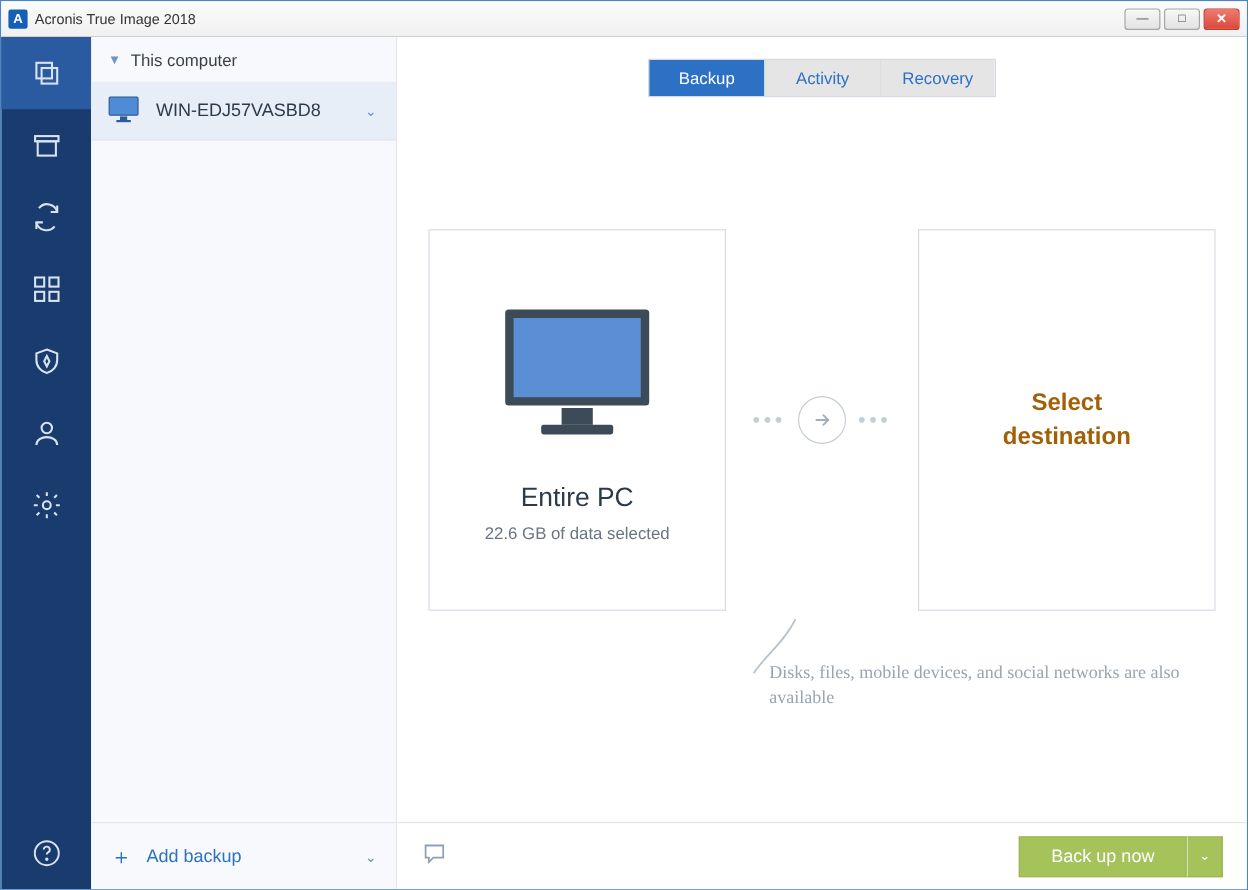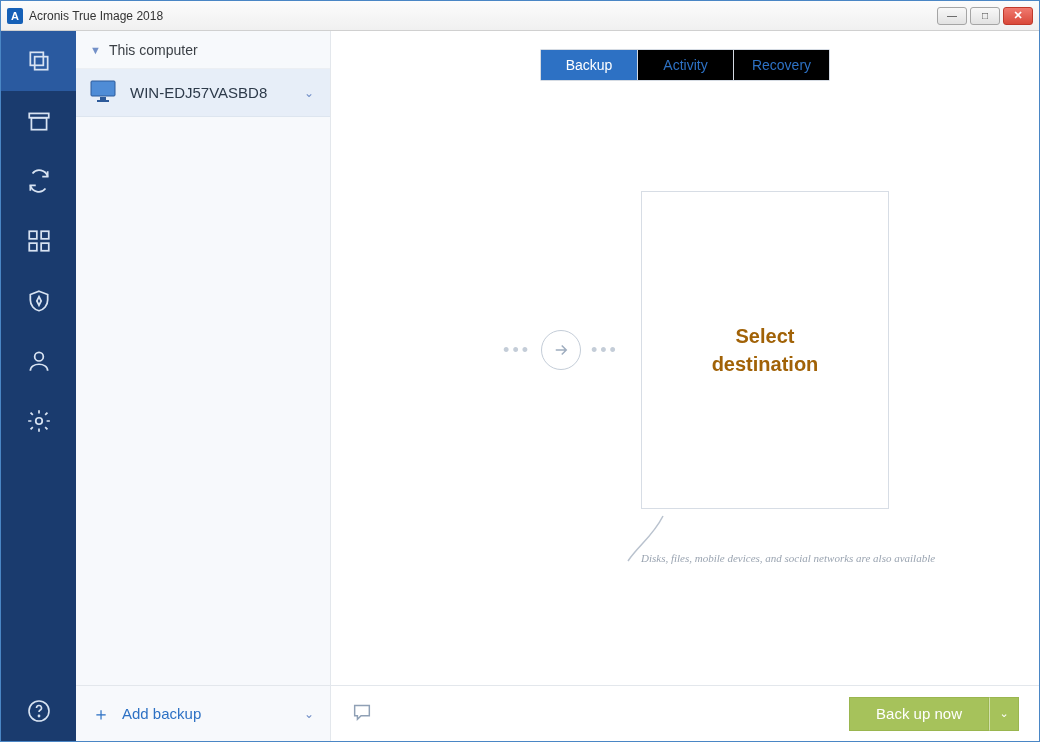--- a/index.html
+++ b/index.html
@@ -30,38 +30,38 @@
   .list-item .expand{ position:absolute; right:16px; color:#7390c8; font-size:12px;}
 
   .listpane .footer { margin-top:auto; height:56px; border-top:1px solid #e3e7ec; display:flex; align-items:center; padding:0 16px; }
   .add-backup { color:#2d71c4; font-size:15px; display:flex; align-items:center; gap:12px; cursor:pointer;}
   .add-backup .plus{ font-size:18px; font-weight:300;}
   .footer .expand{ margin-left:auto; color:#7390c8; font-size:12px; cursor:pointer;}
 
   .mainpane { flex:1; background:#fff; position:relative; display:flex; flex-direction:column; }
   .tabbar { height:50px; display:flex; align-items:flex-end; justify-content:center; padding-top:22px;}
   .tabs{ display:flex; border:1px solid #d5dbe3; border-radius:1px; overflow:hidden; height:32px;}
-  .tab{ width:96px; display:flex; align-items:center; justify-content:center; font-size:14px; color:#2d71c4; background:#000000; cursor:pointer;}
+  .tab{ width:96px; display:flex; align-items:center; justify-content:center; font-size:14px; color:#2d71c4; background:#e5e5e5; cursor:pointer;}
   .tab + .tab{ border-left:1px solid #d5dbe3;}
   .tab.active{ background:#2d71c4; color:#fff;}
 
   .content { flex:1; position:relative; }
   .cards { position:absolute; top:110px; left:0; right:0; display:flex; justify-content:center; align-items:center; gap: 0; }
   .card { width:248px; height:318px; border:1px solid #d7dde5; background:#fff; display:flex; flex-direction:column; align-items:center; justify-content:center; cursor:pointer;}
   .card.dest{ justify-content:center;}
   .arrowzone{ width:160px; display:flex; align-items:center; justify-content:center; gap:10px; color:#c4cdd8;}
   .arrowzone .dots{ letter-spacing:3px; font-size:18px; color:#c4cdd8;}
   .arrowzone .circle{ width:40px; height:40px; border:1.5px solid #c4cdd8; border-radius:50%; display:flex; align-items:center; justify-content:center;}
   .arrowzone .circle svg{ width:18px; height:18px; stroke:#9fadbf; fill:none; stroke-width:2;}
 
   .sourcecard .title{ font-size:22px; color:#2d3a4a; margin-top:24px;}
   .sourcecard .sub{ font-size:14px; color:#6a7482; margin-top:8px;}
   .destcard .seltxt{ font-size:20px; color:#a16207; font-weight:600; text-align:center; line-height:1.4;}
 
-  .hint{ position:absolute; top:470px; left:310px; width:360px; font-family: "Segoe Script","Comic Sans MS",cursive; font-style:italic; color:#9aa4b1; font-size:11px; line-height:1.4;}
+  .hint{ position:absolute; top:470px; left:310px; width:360px; font-family: "Segoe Script","Comic Sans MS",cursive; color:#9aa4b1; font-size:15px; line-height:1.4;}
   .hint-curve{ position:absolute; top:430px; left:292px; }
 
   .mainfooter{ height:56px; border-top:1px solid #e3e7ec; display:flex; align-items:center; padding:16px 20px;}
   .comment-icon svg{ width:22px; height:22px; stroke:#8fa0b5; fill:none; stroke-width:1.6;}
   .mainfooter .spacer{flex:1;}
   .backup-btn{ display:flex; height:34px;}
   .backup-btn .main{ background:#a6c25b; color:#fff; font-size:15px; padding:0 26px; display:flex; align-items:center; border:1px solid #9ab64f; cursor:pointer;}
   .backup-btn .drop{ background:#a6c25b; width:30px; display:flex; align-items:center; justify-content:center; border:1px solid #9ab64f; border-left:1px solid rgba(255,255,255,.5); color:#fff; font-size:11px; cursor:pointer;}
 
   .monitor-svg-lg{ width:150px; height:130px;}
@@ -165,20 +165,30 @@
     <div class="tabbar">
       <div class="tabs">
         <div class="tab active">Backup</div>
         <div class="tab">Activity</div>
         <div class="tab">Recovery</div>
       </div>
     </div>
 
     <div class="content">
       <div class="cards">
+        <div class="card sourcecard">
+          <svg class="monitor-svg-lg" viewBox="0 0 150 130">
+            <rect x="15" y="10" width="120" height="80" rx="3" fill="#3d4a57"></rect>
+            <rect x="22" y="17" width="106" height="66" fill="#5a8fd6"></rect>
+            <rect x="62" y="92" width="26" height="14" fill="#3d4a57"></rect>
+            <rect x="45" y="106" width="60" height="8" rx="2" fill="#3d4a57"></rect>
+          </svg>
+          <div class="title">Entire PC</div>
+          <div class="sub">22.6 GB of data selected</div>
+        </div>
         <div class="arrowzone">
           <span class="dots">•••</span>
           <span class="circle">
             <svg viewBox="0 0 24 24">
                 <path d="M5 12h14M13 6l6 6-6 6"></path>
               </svg>
           </span>
           <span class="dots">•••</span>
         </div>
         <div class="card dest destcard">

